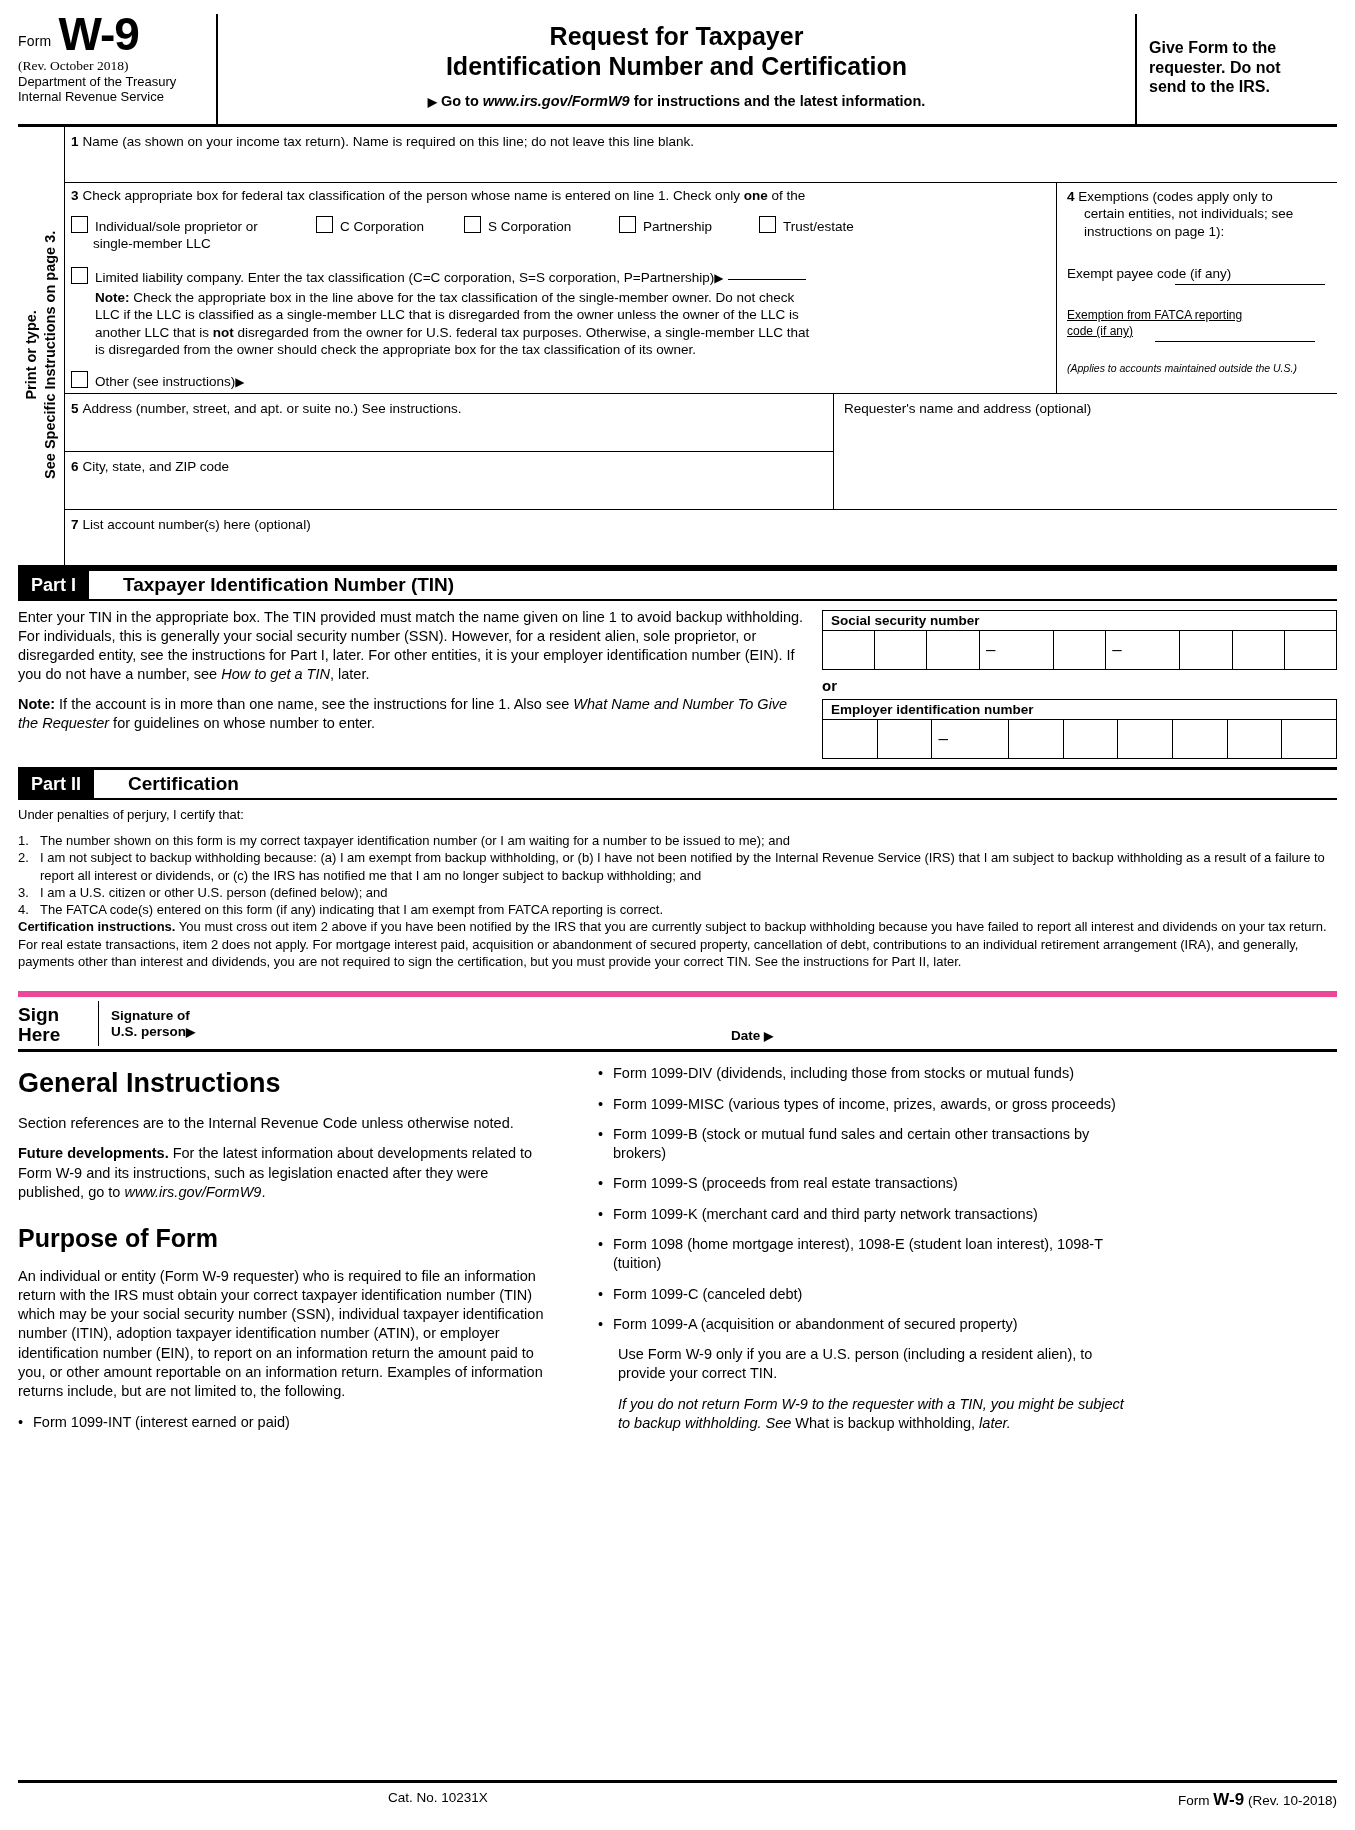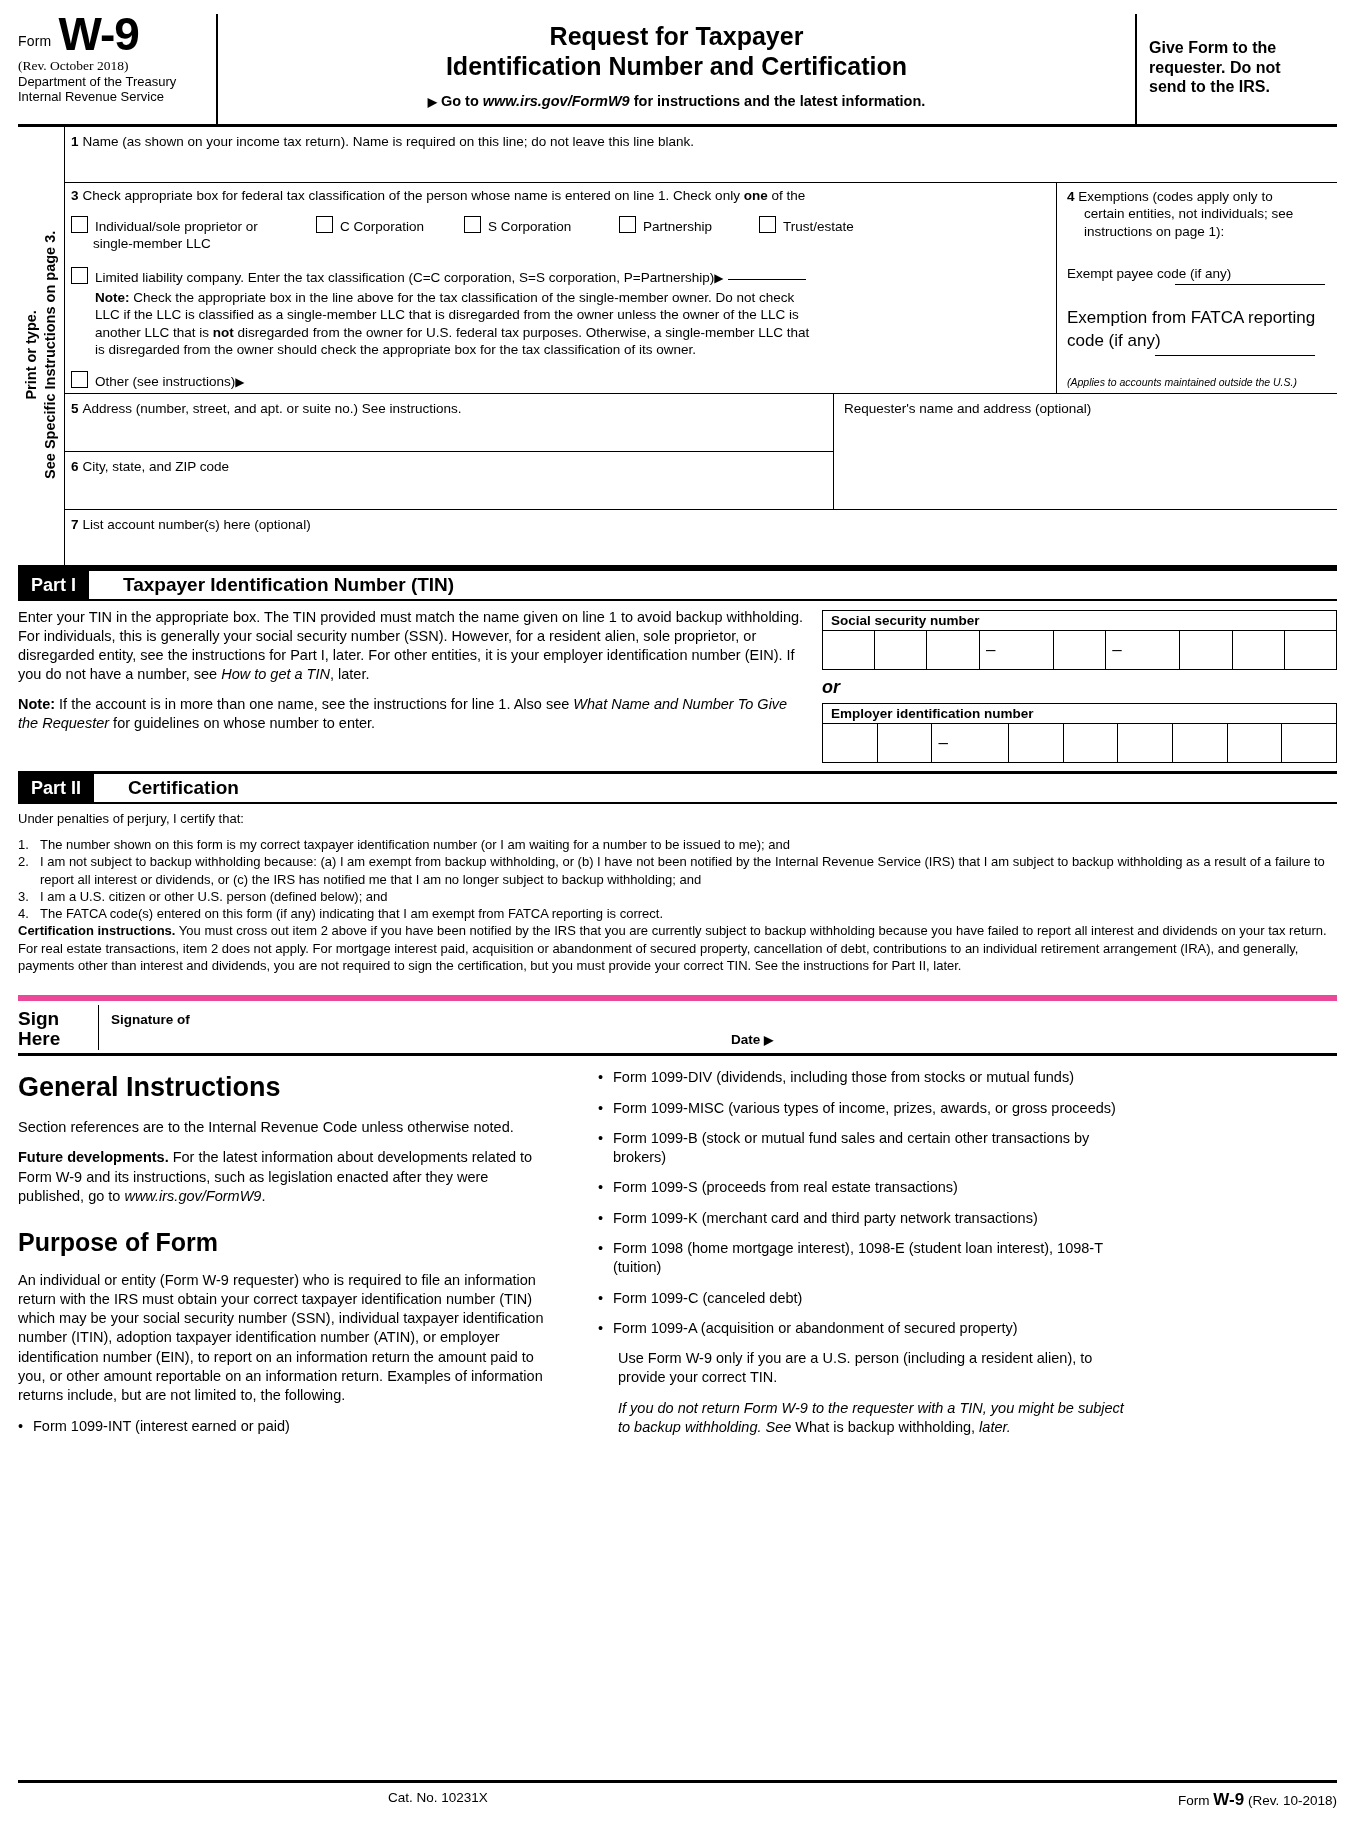--- a/index.html
+++ b/index.html
@@ -69,21 +69,21 @@
   .opt-s{width:155px;}
   .opt-p{width:140px;}
   .llc-row{margin-top:14px;font-size:13.5px;}
   .dashline{display:inline-block;width:78px;border-bottom:1.3px solid #000;vertical-align:2px;margin-left:5px;}
   .note-blk{font-size:13.5px;line-height:1.3;margin-top:4px;padding-left:24px;}
   .other-row{margin-top:12px;font-size:13.5px;}
 
   .ex-title{font-size:13.5px;line-height:1.28;}
   .ex-lbl{font-size:13.5px;margin-top:26px;}
   .ex-rule{border-bottom:1.2px solid #000;width:150px;margin-top:3px;margin-left:108px;}
-  .ex-lbl2{font-size:17px;margin-top:22px;line-height:1.35;}
+  .ex-lbl2{font-size:12px;margin-top:22px;line-height:1.35;text-decoration:underline;}
   .ex-rule2{border-bottom:1.2px solid #000;width:160px;margin-top:2px;margin-left:88px;}
   .ex-foot{font-size:10.5px;font-style:italic;margin-top:20px;}
 
   
   .l56wrap{display:flex;}
   .l56left{width:768px;border-right:1.5px solid #000;}
   .l5{height:52px;border-bottom:1.5px solid #000;padding:5px 0 0 6px;}
   .l6{height:52px;padding:5px 0 0 6px;}
   .reqbox{flex:1;padding:5px 0 0 10px;}
   .l7{border-top:1.5px solid #000;height:50px;padding:5px 0 0 6px;}
@@ -99,21 +99,21 @@
   .p1left p{margin:0 0 11px 0;}
   .p1right{flex:1;padding-top:2px;}
   .tinlbl{
     border:1.4px solid #000;border-bottom:none;font-weight:bold;font-size:13.5px;
     padding:2px 0 2px 8px;
   }
   .tingrid{display:flex;border:1.4px solid #000;height:40px;box-sizing:border-box;}
   .tcell{flex:1;border-right:1.2px solid #000;}
   .tcell:last-child{border-right:none;}
   .tdash{width:22px;display:flex;align-items:center;justify-content:center;font-size:17px;}
-  .orword{font-weight:bold;font-size:18px;margin:7px 0 5px 0;font-style:italic;}
+  .orword{font-weight:bold;font-size:15px;margin:7px 0 5px 0;}
 
   
   .p2{font-size:13px;line-height:1.33;padding-top:6px;}
   .p2 p{margin:0 0 9px 0;}
   .p2 .num{display:flex;}
   .p2 .num .n{width:22px;flex:none;}
   .p2 .num .t{flex:1;}
 
   
   .signwrap{display:flex;border-top:6px solid #ec4899;border-bottom:3px solid #000;height:52px;margin-top:21px;align-items:center;}
@@ -342,20 +342,21 @@
   </div>
 
   <div class="signwrap">
     <div class="signtag">
       <div>Sign</div>
       <div>Here</div>
     </div>
     <div class="signbody">
       <div class="siglbl">
         <div>Signature of</div>
+        <div><span>U.S. person</span><span class="arrow">▶</span></div>
       </div>
       <div class="datelbl">
         <span>Date</span> <span class="arrow">▶</span>
       </div>
     </div>
   </div>
 
   <div class="cols">
     <div class="col">
       <div class="h1x">General Instructions</div>

